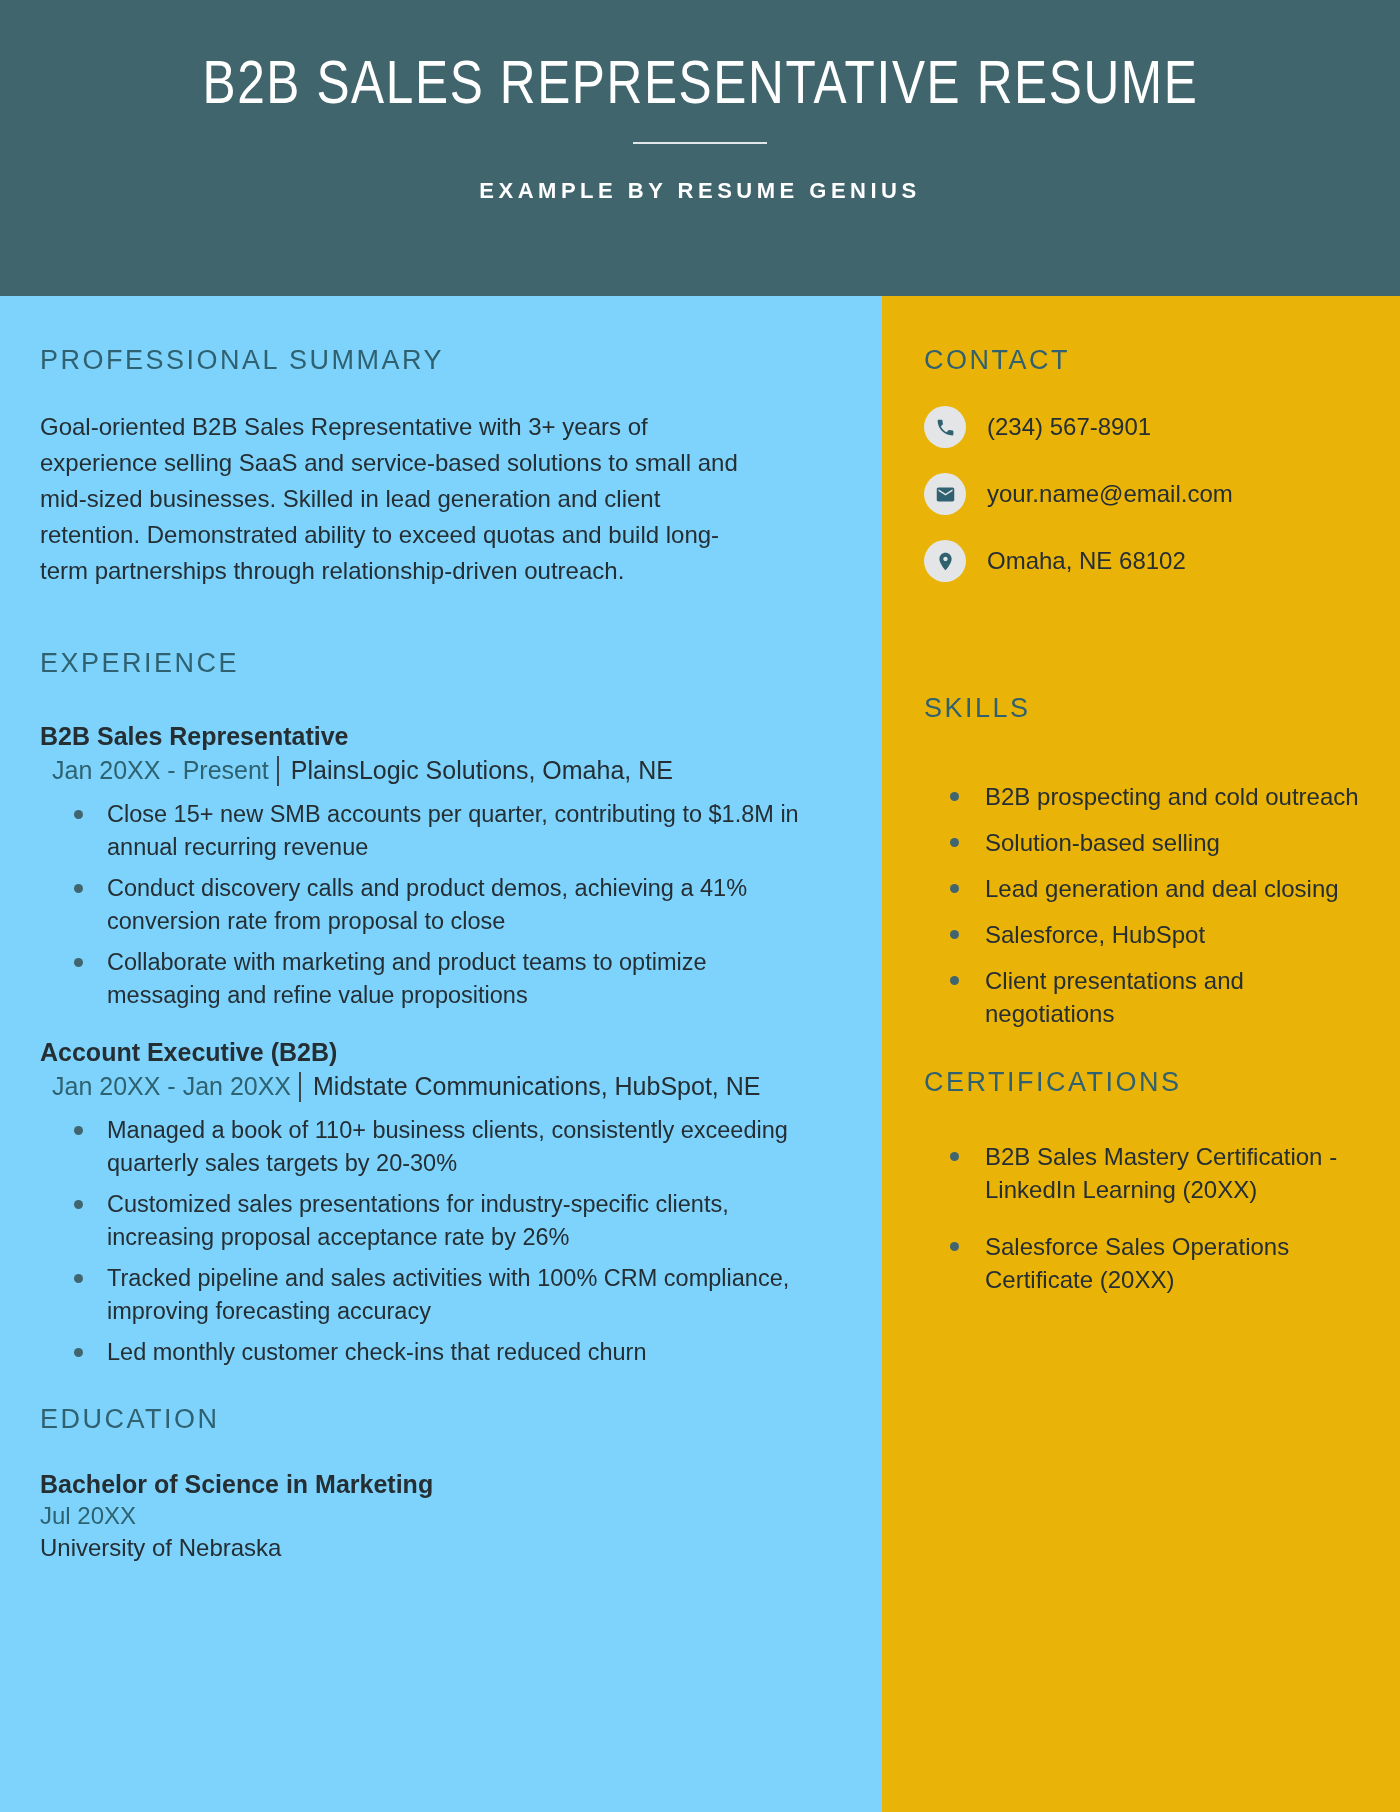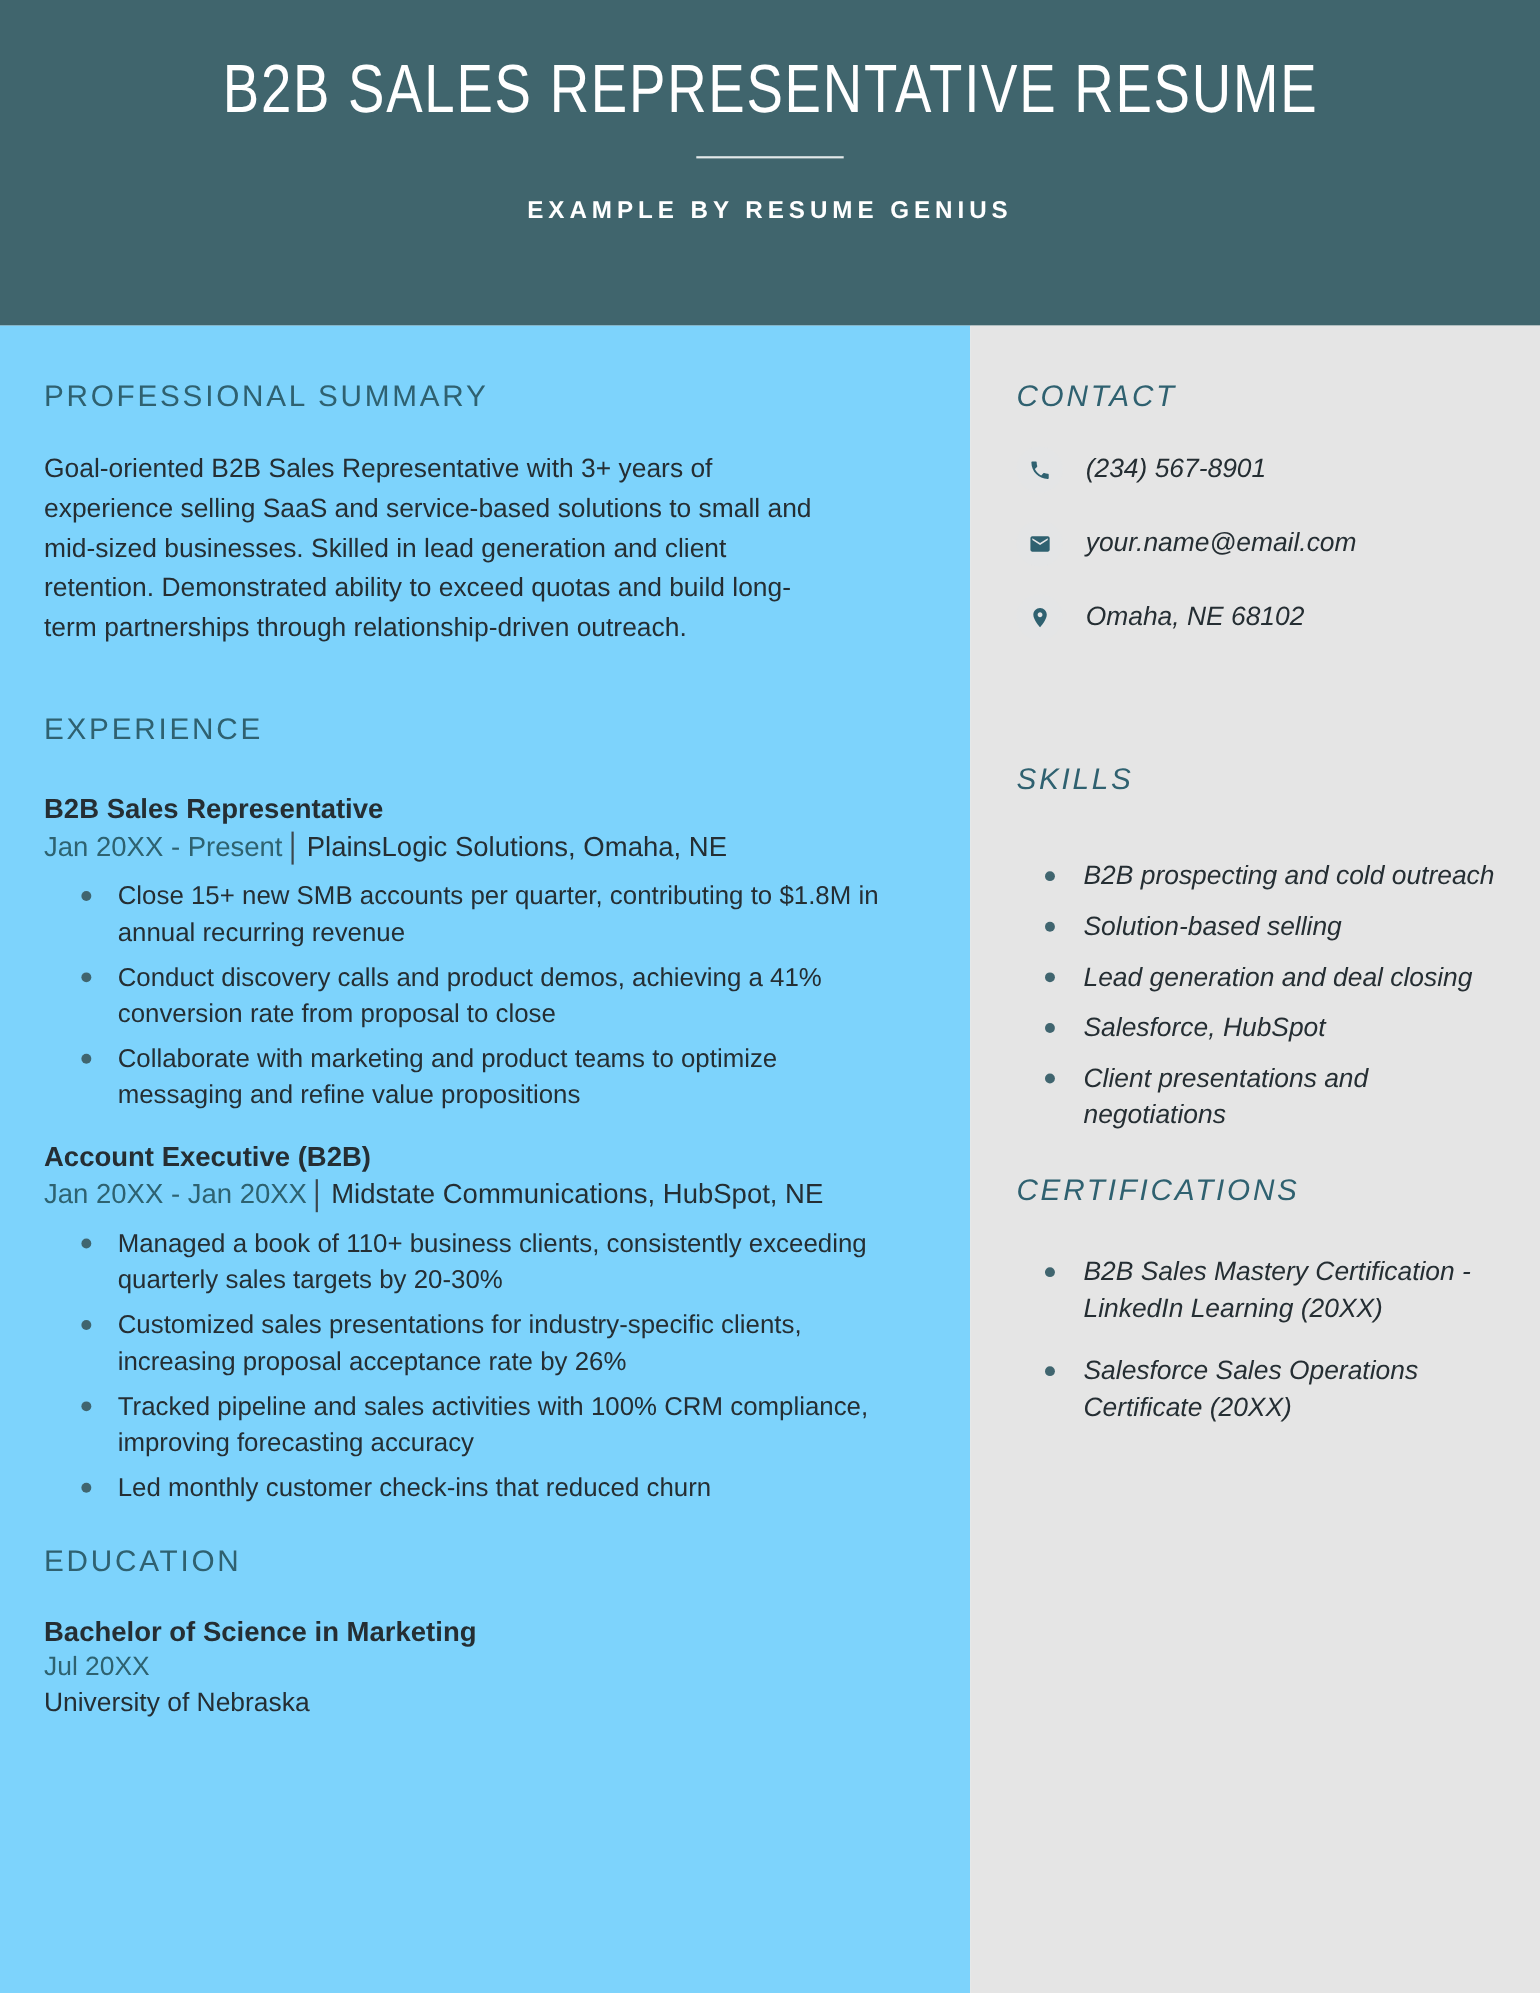--- a/index.html
+++ b/index.html
@@ -44,23 +44,22 @@
 
   
   .body-cols { flex: 1; display: flex; }
   .left-col {
     width: 882px; flex: none;
     background: #7dd3fc;
     padding: 48px 58px 0 40px;
   }
   .sidebar {
     flex: 1;
-    background: #e5e5e5;
+    background: #eab308;
     padding: 48px 8px 0 42px;
-    font-style: italic;
   }
 
   h2.section-heading {
     font-size: 27px;
     font-weight: 400;
     letter-spacing: 2.5px;
     color: #2f6170;
     line-height: 32px;
   }
 
@@ -80,20 +79,21 @@
     color: #252e33;
     line-height: 30px;
   }
   .job-subtitle {
     margin-top: 3px;
     font-size: 25px;
     line-height: 32px;
     color: #252e33;
     display: flex;
     align-items: flex-end;
+    margin-left: 12px;
   }
   .job-dates { color: #2e6270; }
   .date-sep {
     display: inline-block;
     width: 2px; height: 30px;
     background: #3c474d;
     margin: 0 12px 0 8px;
     flex: none;
   }
   ul.dot-list { list-style: none; margin-top: 12px; }

